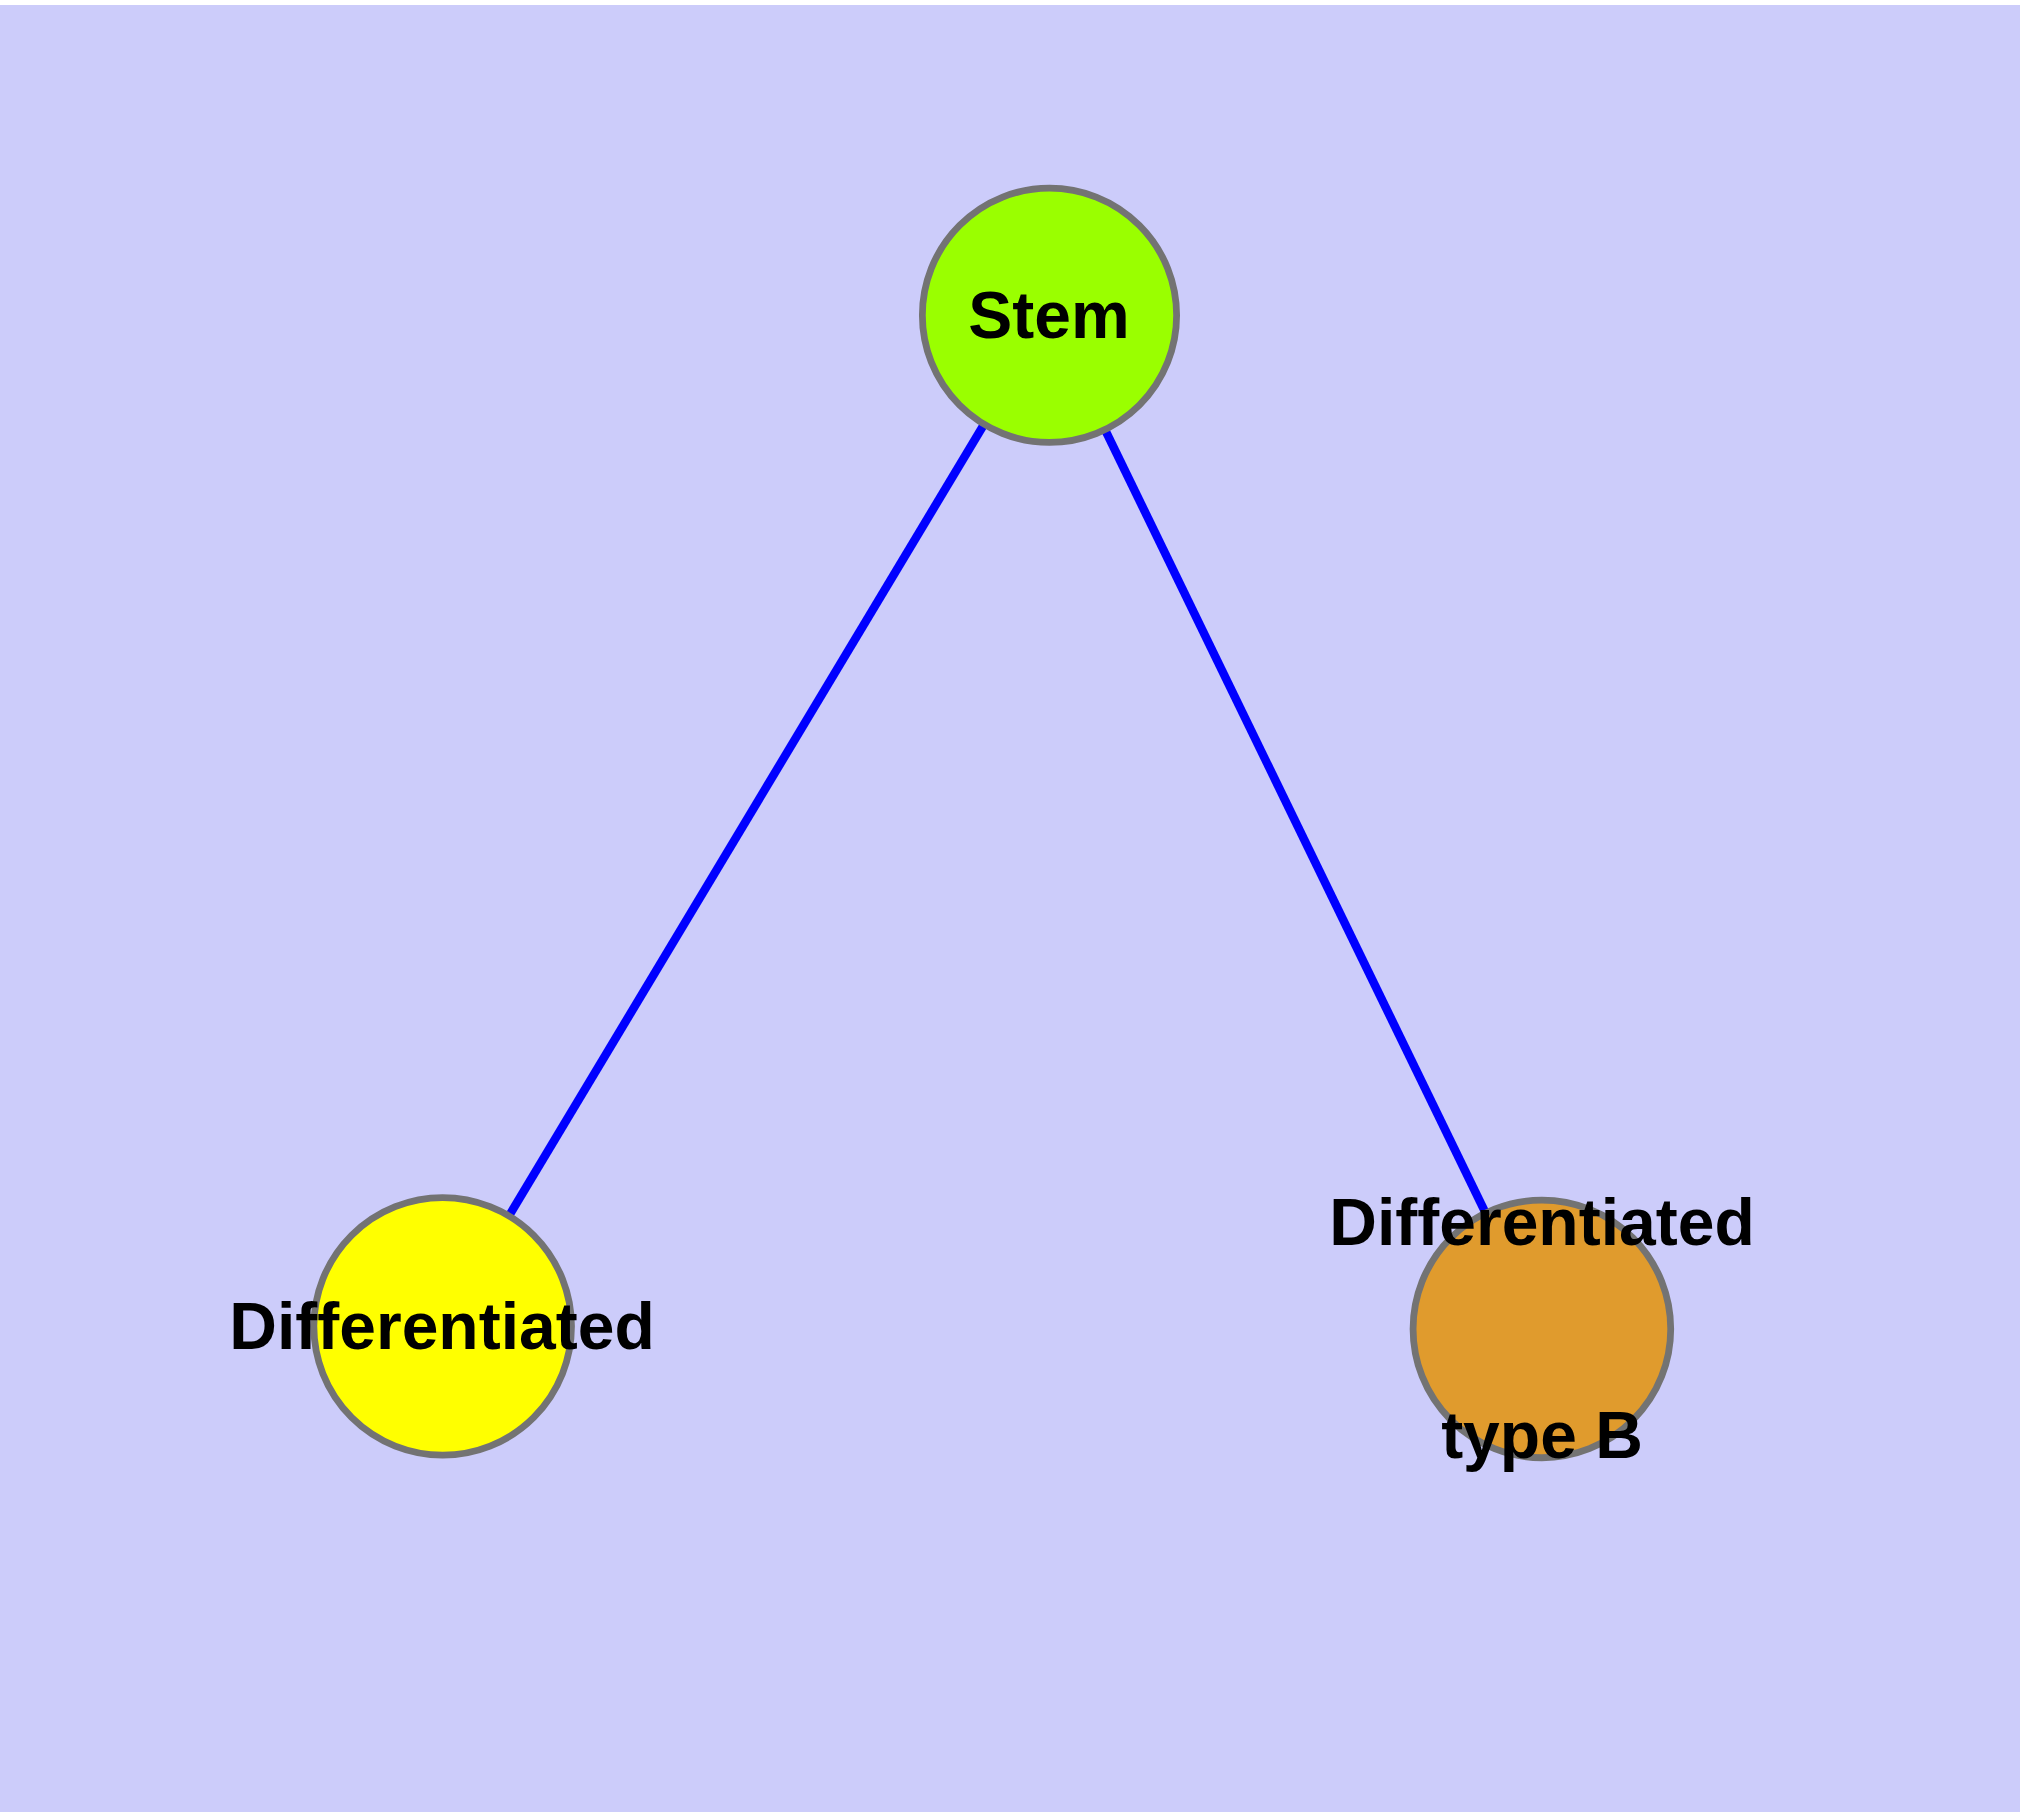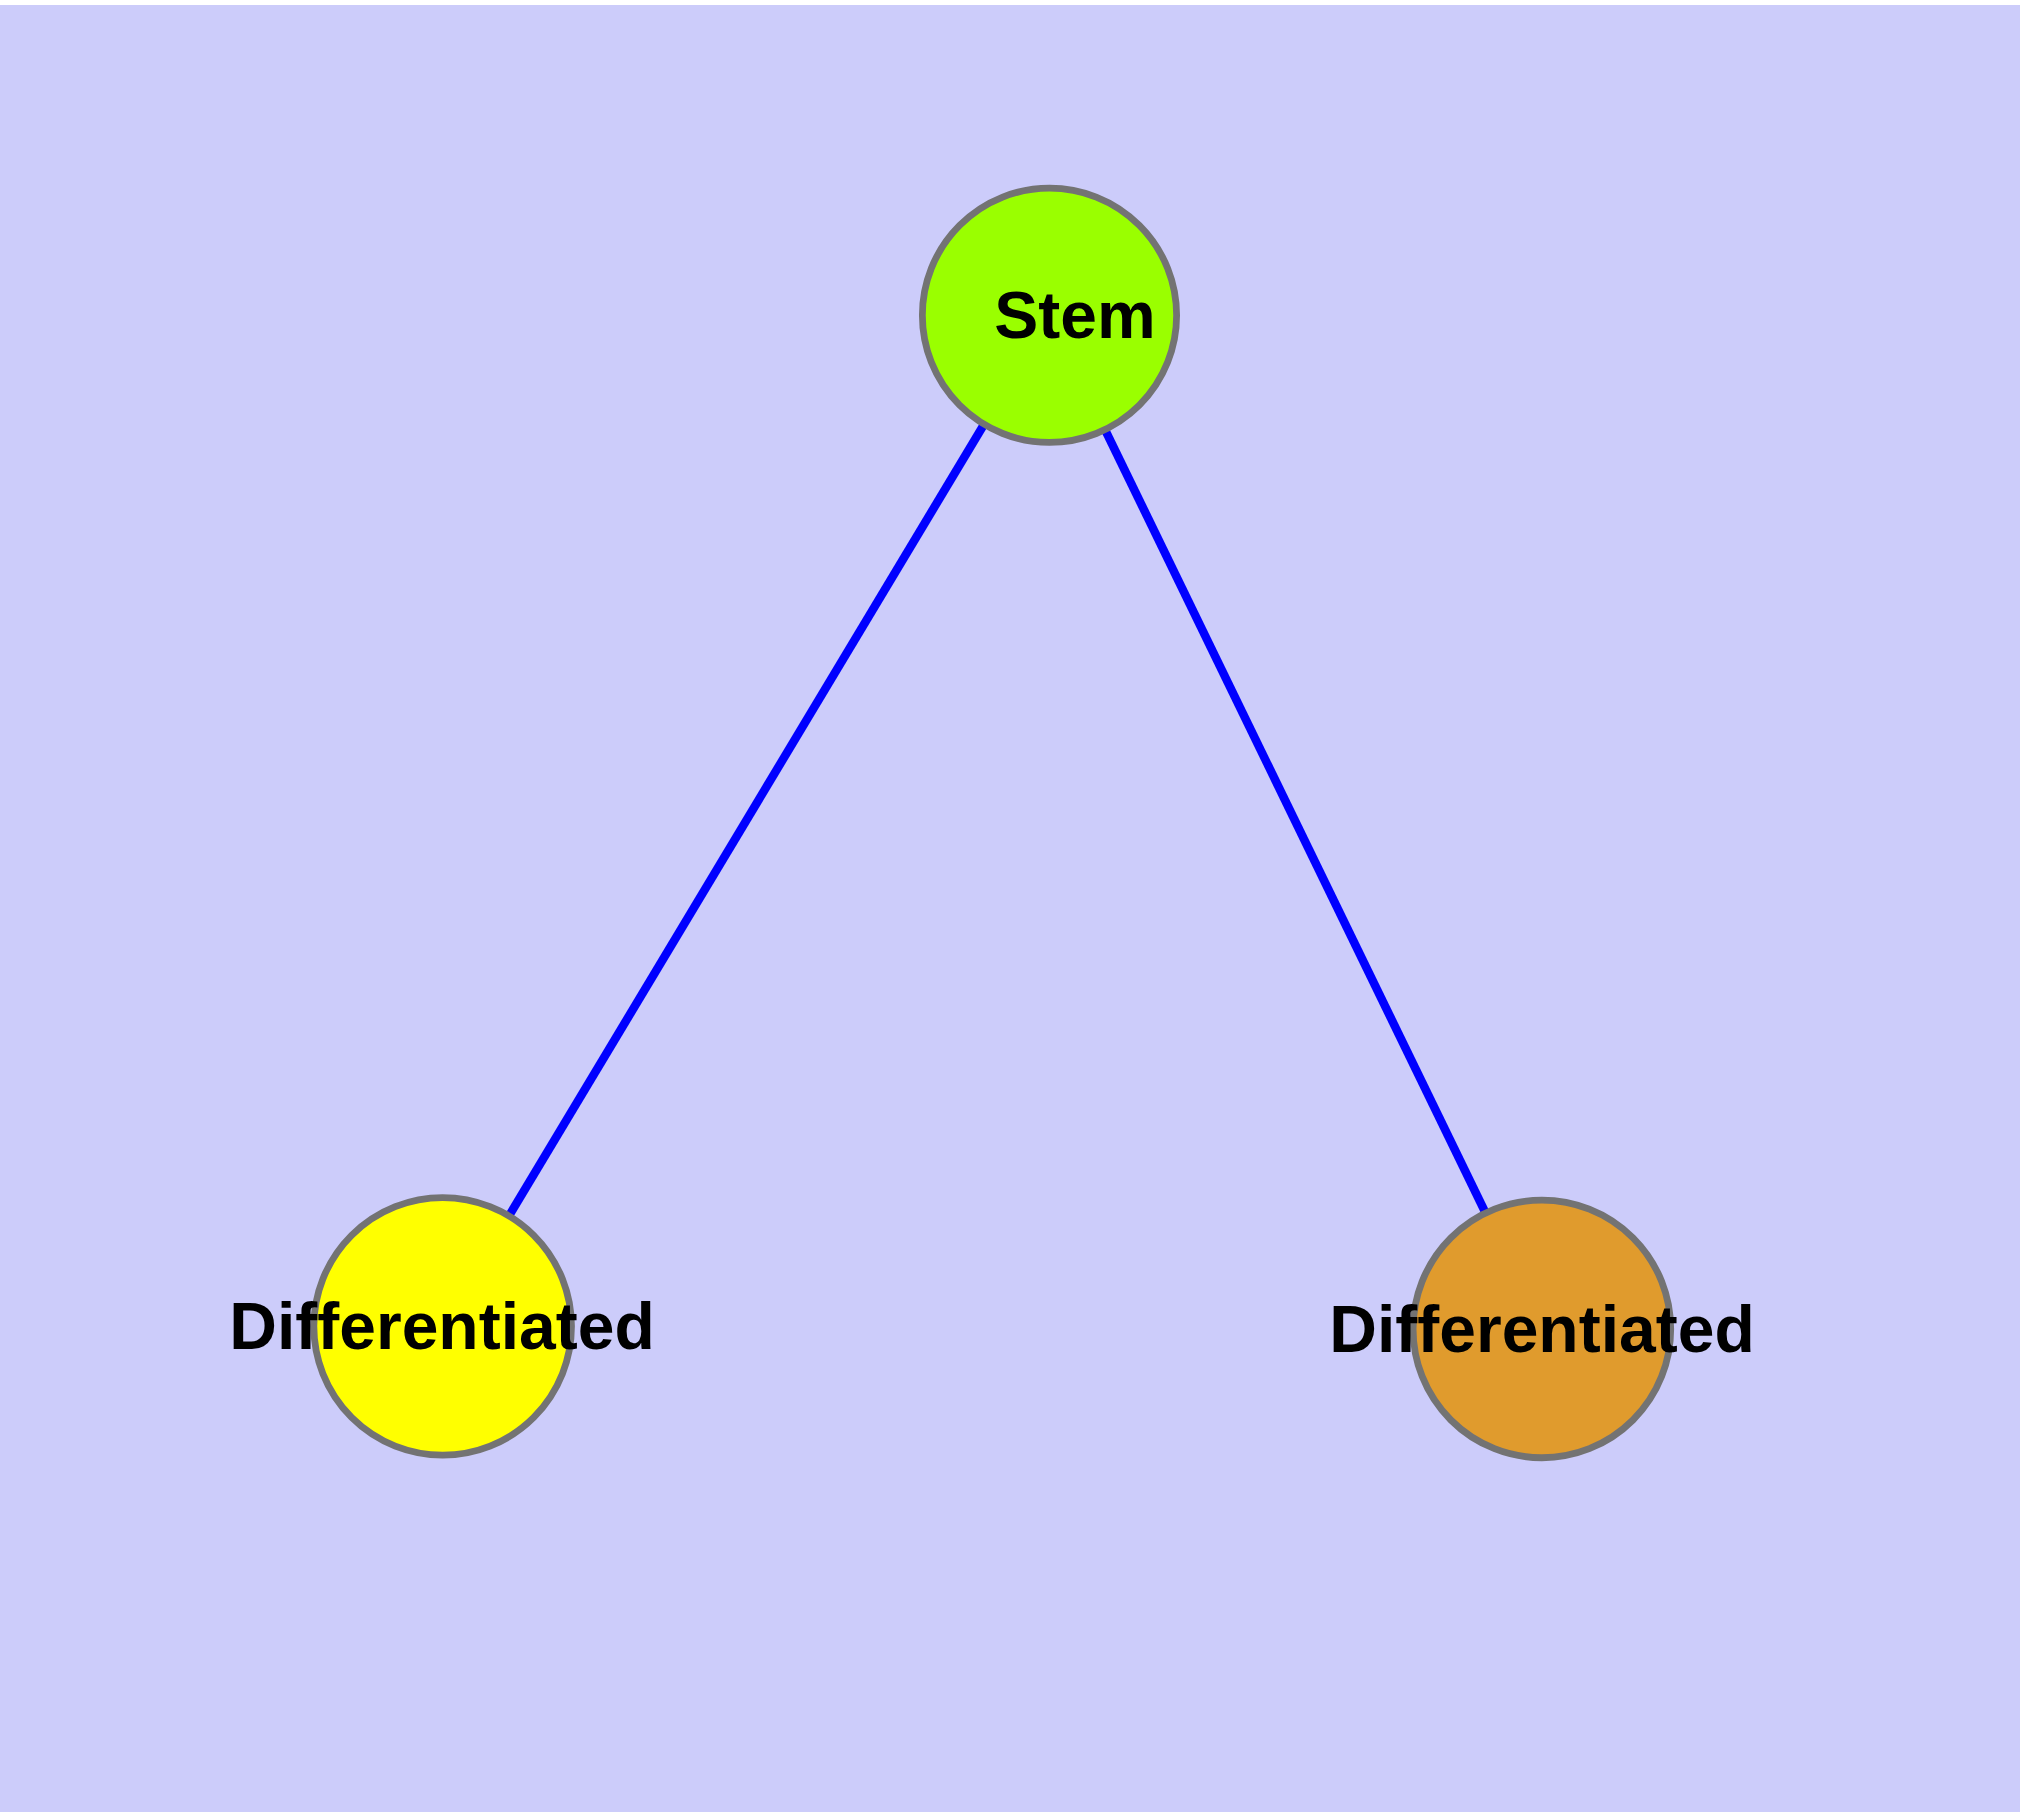--- a/index.html
+++ b/index.html
@@ -55,26 +55,27 @@
       <line x1="1238" y1="372" x2="522" y2="1565" stroke="#0000ff" stroke-width="10" stroke-linecap="butt"></line>
       <line x1="1238" y1="372" x2="1819" y2="1568" stroke="#0000ff" stroke-width="10" stroke-linecap="butt"></line>
     </g>
     <g>
       <circle cx="1238" cy="372" r="150" fill="#9aff00" stroke="#737373" stroke-width="8"></circle>
       <circle cx="522" cy="1565" r="152" fill="#ffff00" stroke="#737373" stroke-width="8"></circle>
       <circle cx="1819" cy="1568" r="152" fill="#e09b2d" stroke="#737373" stroke-width="8"></circle>
     </g>
   </svg>
 
-  <div class="node-label" style="left:1049px; top:315px; font-size:66px;margin-left:26px;">
+  <div class="node-label" style="left:1049px; top:315px; font-size:66px;">
     <div>Stem</div>
   </div>
 
   <div class="node-label" style="left:442px; top:1326px; font-size:66px;">
     <div>Differentiated</div>
   </div>
 
   <div class="node-label" style="left:1542px; top:1329px; font-size:66px;">
     <div>Differentiated</div>
+    <div>type B</div>
   </div>
 
 </div>
 
 
 </body></html>

